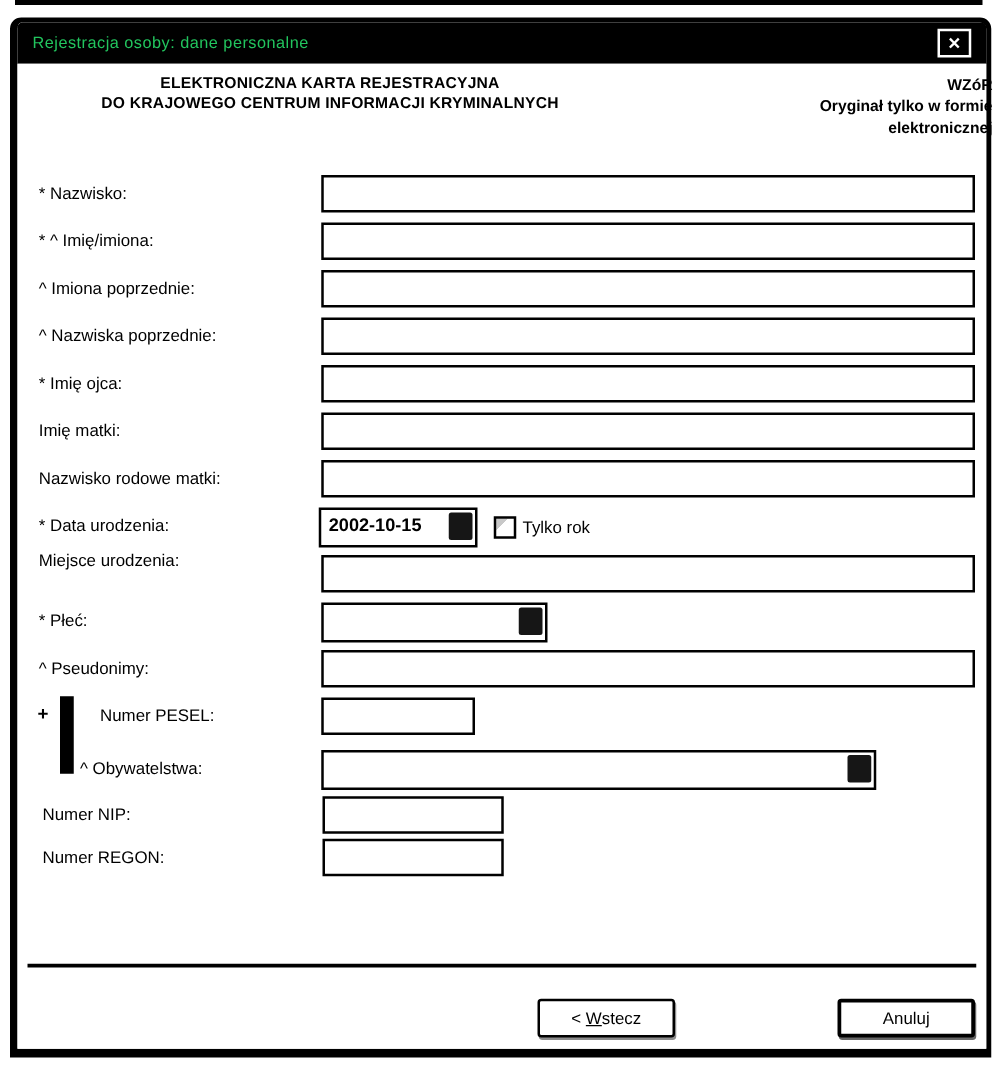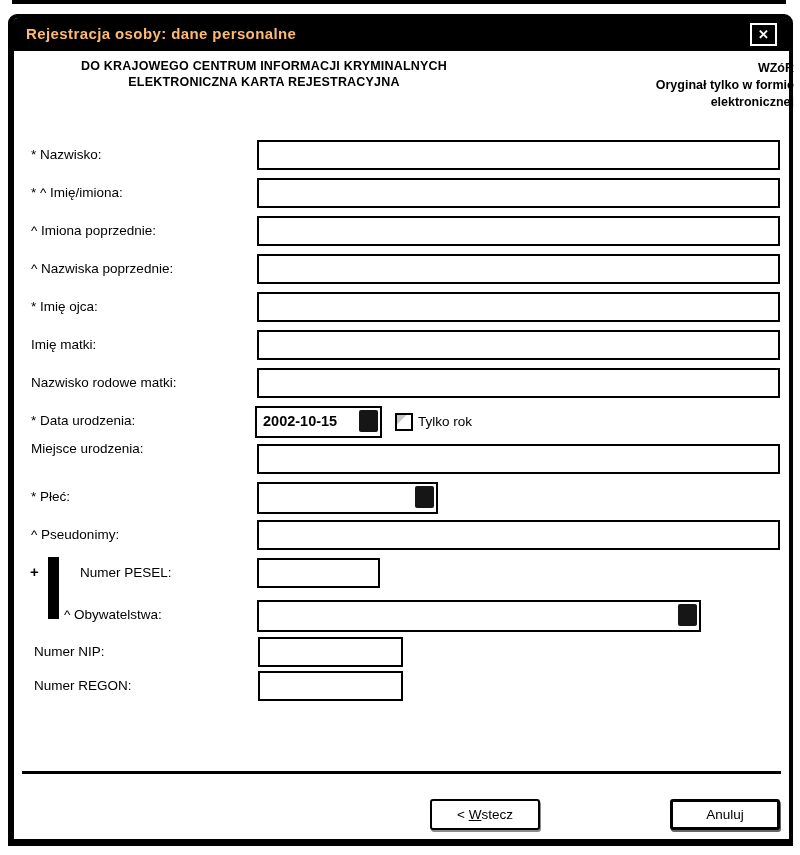--- a/index.html
+++ b/index.html
@@ -27,23 +27,23 @@
   .titlebar {
     position: relative;
     height: 33px;
     background: #000;
     border-radius: 4px 4px 0 0;
   }
   .titlebar .title {
     display: inline-block;
     padding-left: 12px;
     line-height: 32px;
-    color: #fdba74;
-    font-size: 15px;
-    font-weight: bold;
+    color: #22c55e;
+    font-size: 13px;
+    font-weight: normal;
     letter-spacing: 0.4px;
   }
   .closebtn {
     position: absolute; right: 12px; top: 5px;
     width: 27px; height: 23px;
     background: #000;
     border: 2px solid #fff;
     color: #fff;
     font-size: 13px; font-weight: bold;
     text-align: center; line-height: 19px;
@@ -150,22 +150,22 @@
     <div class="titlebar">
       <span class="title">Rejestracja osoby: dane personalne</span>
       <div class="closebtn">
         <span>✕</span>
       </div>
     </div>
 
     <div class="dlgbody">
 
       <div class="hdr-left">
+        <div>ELEKTRONICZNA KARTA REJESTRACYJNA</div>
         <div>DO KRAJOWEGO CENTRUM INFORMACJI KRYMINALNYCH</div>
-        <div>ELEKTRONICZNA KARTA REJESTRACYJNA</div>
       </div>
       <div class="hdr-right">
         <div>WZóR</div>
         <div>Oryginał tylko w formie</div>
         <div>elektronicznej</div>
       </div>
 
       <label class="lbl" style="top:96px">* Nazwisko:</label>
       <input class="txt full" style="top: 89px;" value="">
 

